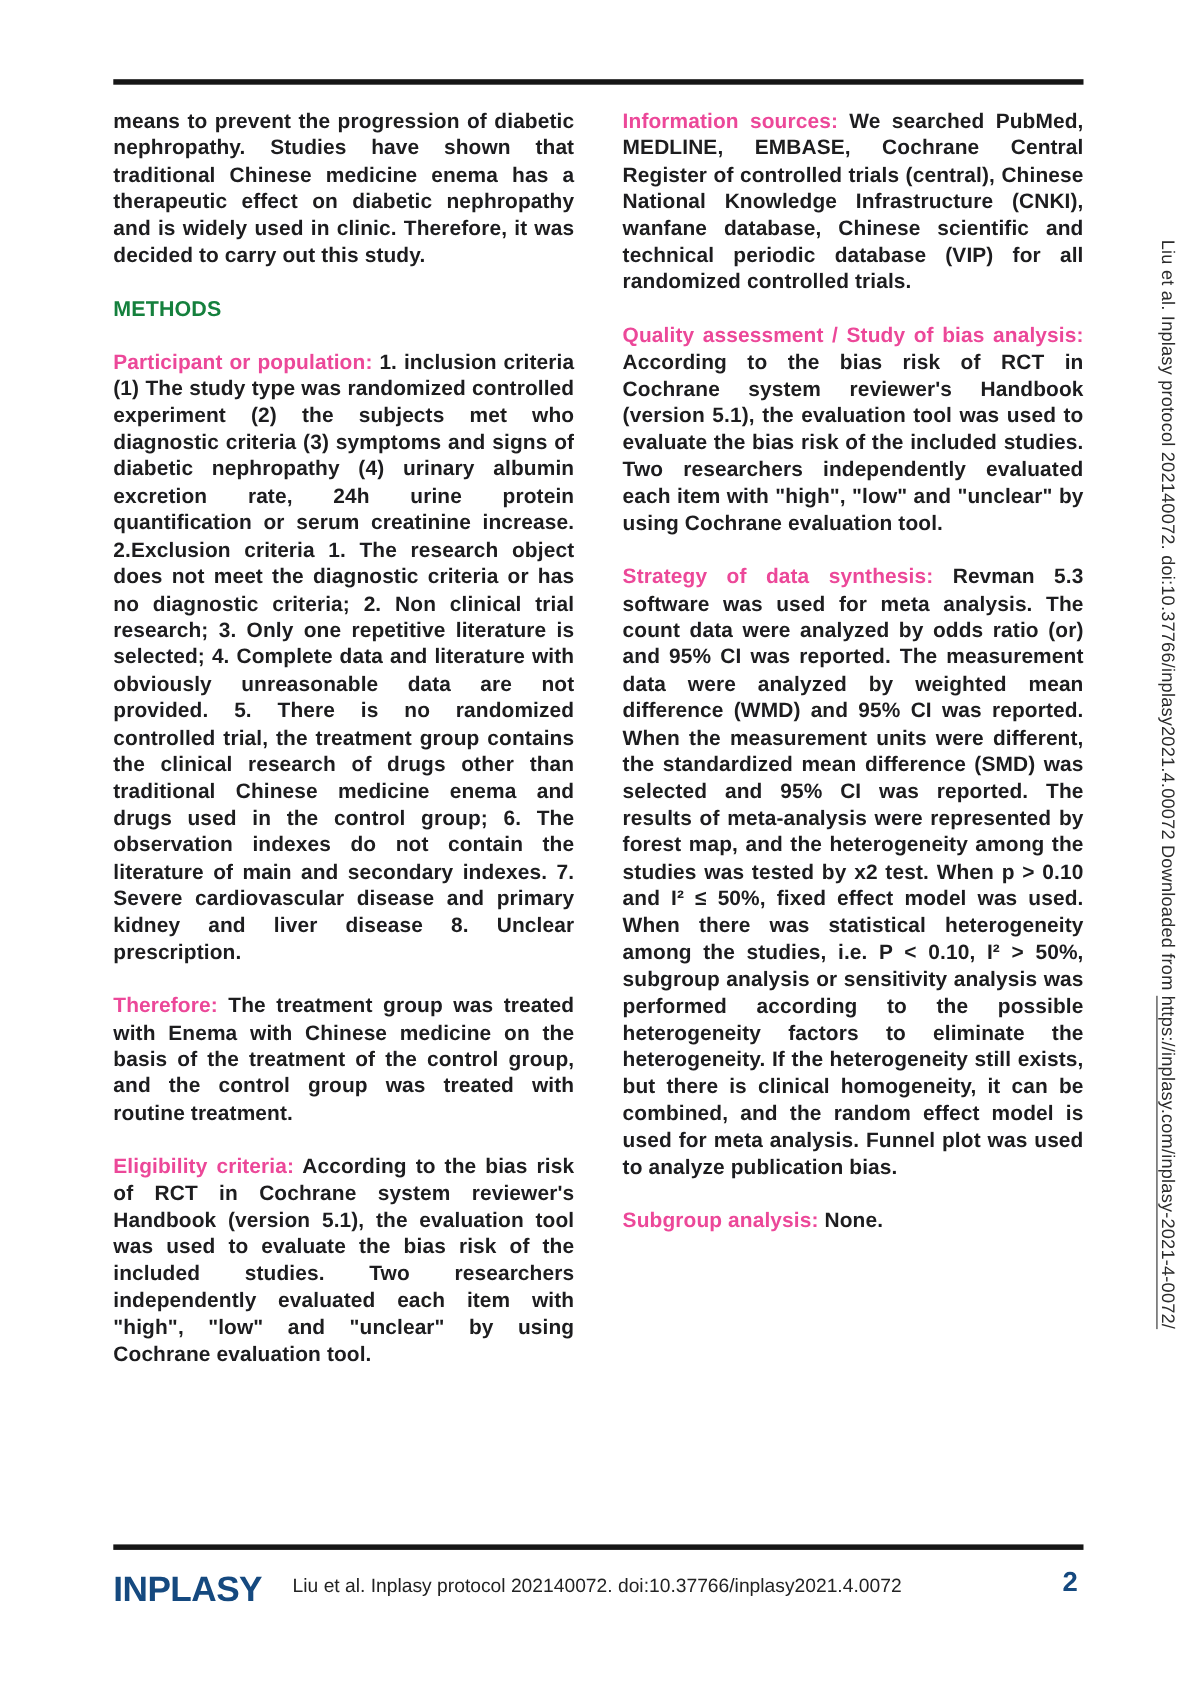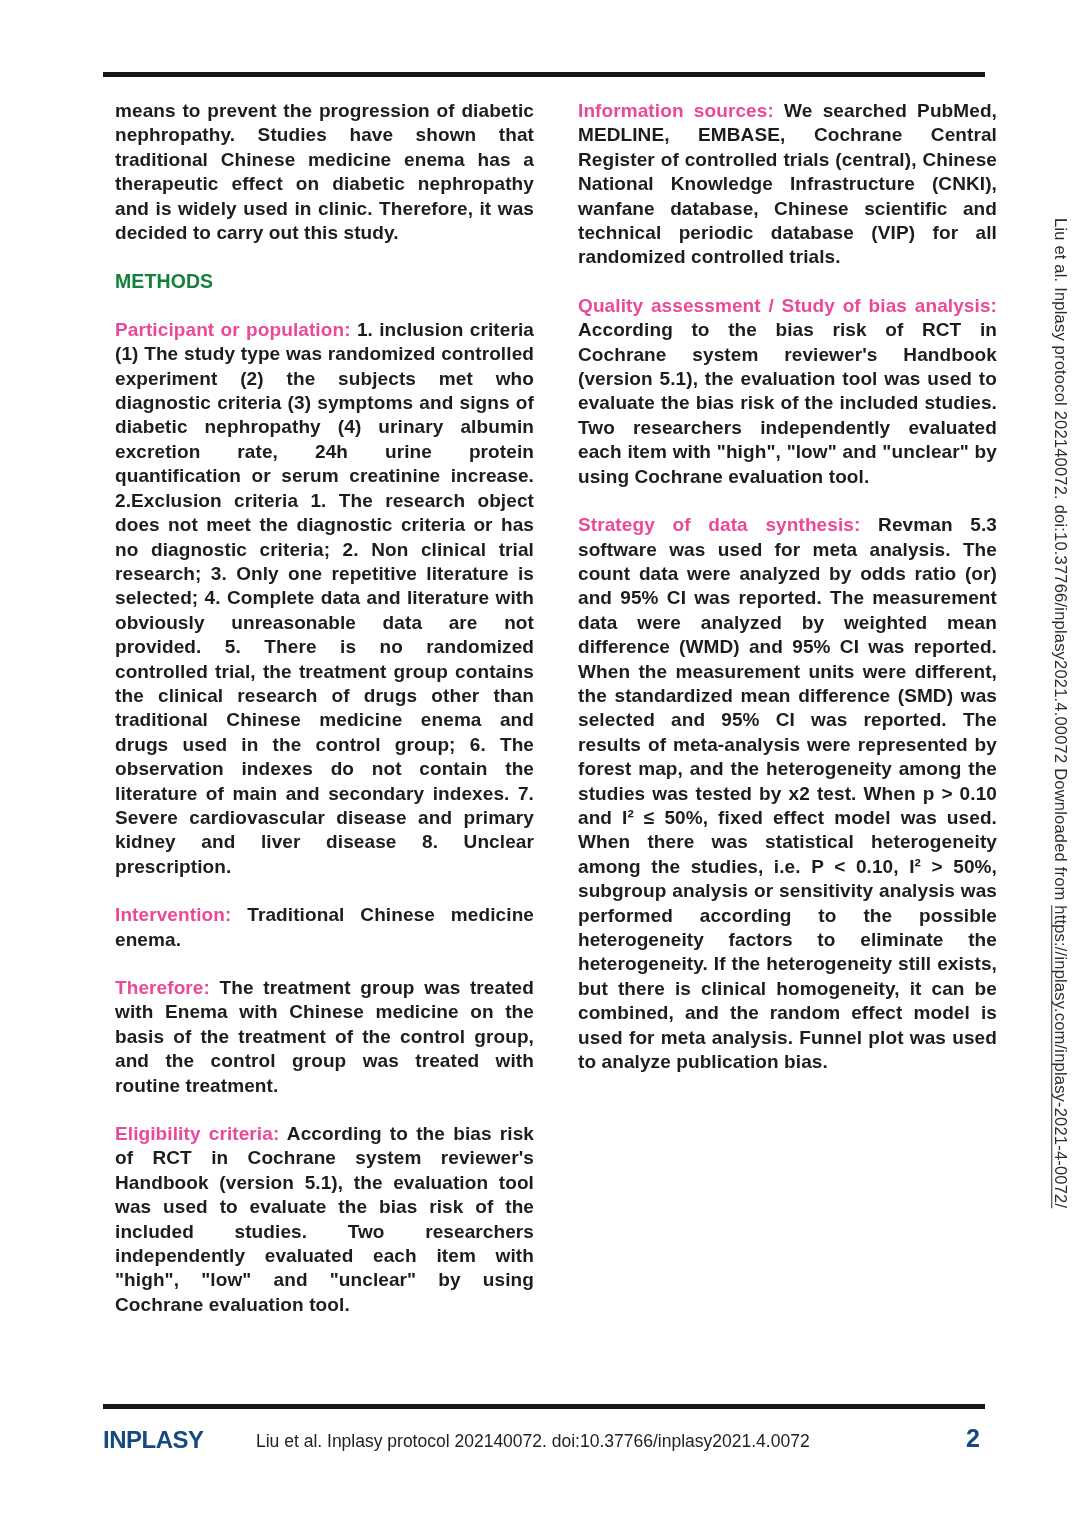--- a/index.html
+++ b/index.html
@@ -19,21 +19,20 @@
     height: 5px;
     background: #161616;
   }
   .columns {
     position: absolute;
     left: 103px;
     top: 99px;
     width: 882px;
     display: flex;
     gap: 44px;
-    margin-left: 12px;
   }
   .col {
     width: 419px;
     font-size: 19px;
     font-weight: 700;
     line-height: 24.4px;
     color: #1d1d1f;
     text-align: justify;
     letter-spacing: 0.1px;
   }
@@ -64,28 +63,28 @@
     left: 103px;
     top: 1404px;
     width: 882px;
     height: 5px;
     background: #161616;
   }
   .footer-logo {
     position: absolute;
     left: 103px;
     top: 1426px;
-    font-size: 24px;
+    font-size: 32px;
     font-weight: 700;
     color: #15497f;
     letter-spacing: -0.5px;
   }
   .footer-citation {
     position: absolute;
-    left: 256px;
+    left: 266px;
     top: 1431px;
     font-size: 17.5px;
     font-weight: 400;
     color: #222222;
   }
   .footer-page {
     position: absolute;
     left: 966px;
     top: 1424px;
     font-size: 25px;
@@ -100,36 +99,36 @@
 
 <div class="columns">
 
   <div class="col">
     <p><span>means to prevent the progression of diabetic nephropathy. Studies have shown that traditional Chinese medicine enema has a therapeutic effect on diabetic nephropathy and is widely used in clinic. Therefore, it was decided to carry out this study.</span></p>
 
     <h2>METHODS</h2>
 
     <p><span class="lbl">Participant or population:</span> <span>1. inclusion criteria (1) The study type was randomized controlled experiment (2) the subjects met who diagnostic criteria (3) symptoms and signs of diabetic nephropathy (4) urinary albumin excretion rate, 24h urine protein quantification or serum creatinine increase. 2.Exclusion criteria 1. The research object does not meet the diagnostic criteria or has no diagnostic criteria; 2. Non clinical trial research; 3. Only one repetitive literature is selected; 4. Complete data and literature with obviously unreasonable data are not provided. 5. There is no randomized controlled trial, the treatment group contains the clinical research of drugs other than traditional Chinese medicine enema and drugs used in the control group; 6. The observation indexes do not contain the literature of main and secondary indexes. 7. Severe cardiovascular disease and primary kidney and liver disease 8. Unclear prescription.</span></p>
 
-    <p><span class="lbl">Intervention:</span> <span>Traditional Chinese medicine enema.</span></p>
 
     <p><span class="lbl">Therefore:</span> <span>The treatment group was treated with Enema with Chinese medicine on the basis of the treatment of the control group, and the control group was treated with routine treatment.</span></p>
 
 
     <p><span class="lbl">Eligibility criteria:</span> <span>According to the bias risk of RCT in Cochrane system reviewer's Handbook (version 5.1), the evaluation tool was used to evaluate the bias risk of the included studies. Two researchers independently evaluated each item with "high", "low" and "unclear" by using Cochrane evaluation tool.</span></p>
   </div>
 
   <div class="col">
     <p><span class="lbl">Information sources:</span> <span>We searched PubMed, MEDLINE, EMBASE, Cochrane Central Register of controlled trials (central), Chinese National Knowledge Infrastructure (CNKI), wanfane database, Chinese scientific and technical periodic database (VIP) for all randomized controlled trials.</span></p>
 
 
     <p><span class="lbl">Quality assessment / Study of bias analysis:</span> <span>According to the bias risk of RCT in Cochrane system reviewer's Handbook (version 5.1), the evaluation tool was used to evaluate the bias risk of the included studies. Two researchers independently evaluated each item with "high", "low" and "unclear" by using Cochrane evaluation tool.</span></p>
 
     <p><span class="lbl">Strategy of data synthesis:</span> <span>Revman 5.3 software was used for meta analysis. The count data were analyzed by odds ratio (or) and 95% CI was reported. The measurement data were analyzed by weighted mean difference (WMD) and 95% CI was reported. When the measurement units were different, the standardized mean difference (SMD) was selected and 95% CI was reported. The results of meta-analysis were represented by forest map, and the heterogeneity among the studies was tested by x2 test. When p &gt; 0.10 and I² ≤ 50%, fixed effect model was used. When there was statistical heterogeneity among the studies, i.e. P &lt; 0.10, I² &gt; 50%, subgroup analysis or sensitivity analysis was performed according to the possible heterogeneity factors to eliminate the heterogeneity. If the heterogeneity still exists, but there is clinical homogeneity, it can be combined, and the random effect model is used for meta analysis. Funnel plot was used to analyze publication bias.</span></p>
 
+    <p><span class="lbl">Subgroup analysis:</span> <span>None.</span></p>
 
 
   </div>
 
 </div>
 
 <div class="sidebar-note"><span>Liu et al. Inplasy protocol 202140072. doi:10.37766/inplasy2021.4.00072 Downloaded from </span><span class="link">https://inplasy.com/inplasy-2021-4-0072/</span></div>
 
 <div class="footer-rule"></div>
 <div class="footer-logo">INPLASY</div>

